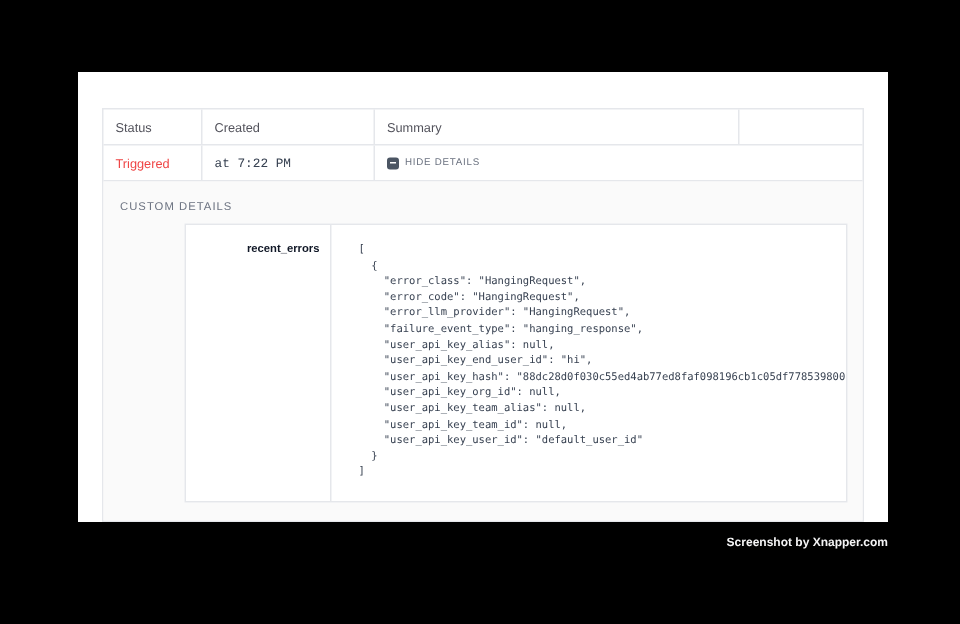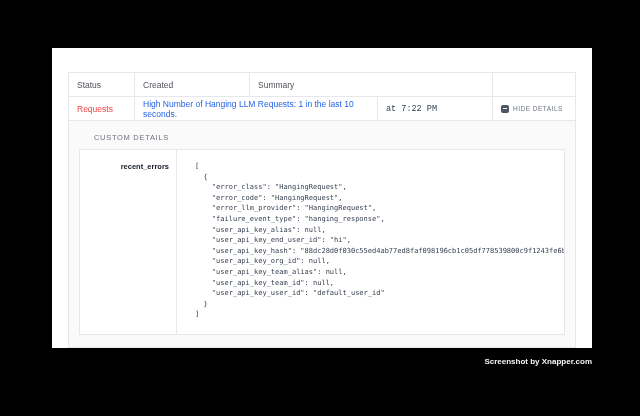--- a/index.html
+++ b/index.html
@@ -78,28 +78,29 @@
   }
   .details-area {
     background: #fafafa;
     padding: 10px 10px 12px 10px;
   }
   .custom-details-label {
     font-size: 7.5px;
     font-weight: 500;
     letter-spacing: 0.7px;
     color: #6b7280;
-    margin: 2px 0 7px 15px;
+    margin: 2px 0 7px 1px;
   }
   .details-panel {
     background: #fff;
     border: 1px solid #e5e7eb;
     display: flex;
     min-height: 186px;
     box-sizing: border-box;
+    margin-left: 44px;
   }
   .details-key-col {
     width: 97px;
     flex: none;
     border-right: 1px solid #e5e7eb;
     padding: 5px 7px 0 0;
     box-sizing: border-box;
     text-align: right;
   }
   .details-key {
@@ -138,24 +139,21 @@
 
     <div class="trow">
       <div class="tcell col-status header-cell">Status</div>
       <div class="tcell col-created header-cell">Created</div>
       <div class="tcell col-summary header-cell">Summary</div>
       <div class="tcell col-actions header-cell"></div>
     </div>
 
     <div class="trow">
       <div class="tcell col-status">
-        <span class="status-text">Requests</span>
-      </div>
-      <div class="tcell col-summary">
-        <span class="summary-link">High Number of Hanging LLM Requests: 1 in the last 10 seconds.</span>
+        <span class="status-text">Triggered</span>
       </div>
       <div class="tcell col-created">
         <span class="created-text">at 7:22 PM</span>
       </div>
       <div class="tcell col-actions">
         <button class="hide-details-btn">
           <span class="collapse-icon"></span>
           <span>HIDE DETAILS</span>
         </button>
       </div>

